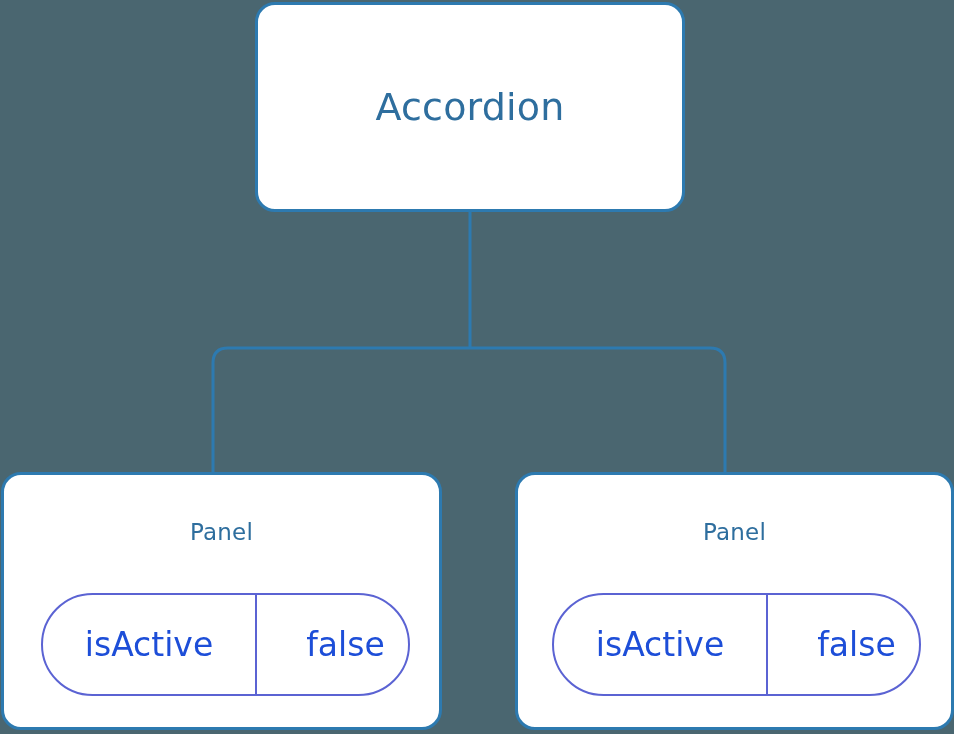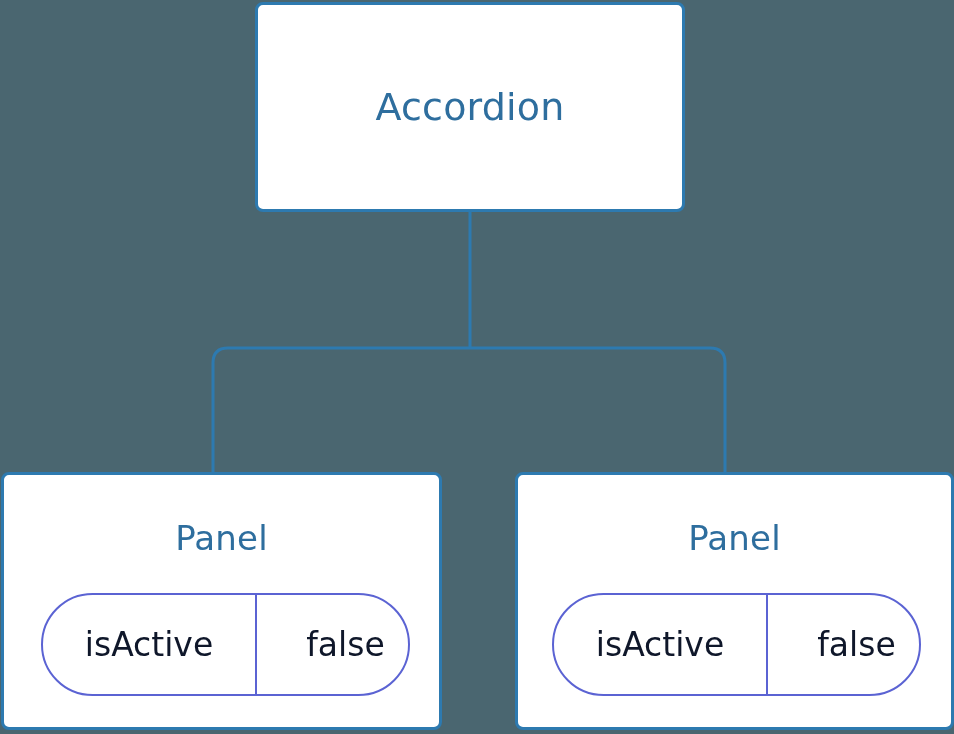--- a/index.html
+++ b/index.html
@@ -26,21 +26,21 @@
     left: 0;
     top: 0;
     width: 954px;
     height: 734px;
     pointer-events: none;
   }
   .node-box {
     position: absolute;
     background: #ffffff;
     border: 3px solid #2d7ab0;
-    border-radius: 8px;
+    border-radius: 20px;
     box-sizing: border-box;
     display: flex;
     flex-direction: column;
     align-items: center;
   }
   #node-accordion {
     left: 255px;
     top: 2px;
     width: 430px;
     height: 210px;
@@ -62,21 +62,21 @@
   }
   .node-title {
     color: #2e6e9e;
     font-size: 38px;
     font-weight: 400;
     line-height: 1;
     letter-spacing: 0.2px;
     white-space: nowrap;
   }
   .panel-title {
-    font-size: 34px;
+    font-size: 23px;
     margin-top: 46px;
   }
   
   .prop-pill {
     position: absolute;
     display: flex;
     align-items: stretch;
     border: 2px solid #5b63d3;
     border-radius: 999px;
     background: #ffffff;
@@ -92,21 +92,21 @@
   #pill-right {
     left: 34px;
     top: 118px;
     width: 369px;
     height: 103px;
   }
   .prop-key, .prop-value {
     display: flex;
     align-items: center;
     justify-content: center;
-    color: #0f172a;
+    color: #1d4ed8;
     font-size: 33px;
     line-height: 1;
     white-space: nowrap;
     box-sizing: border-box;
     text-align: right;
   }
   .prop-key {
     width: 214px;
     border-right: 2px solid #5b63d3;
   }

